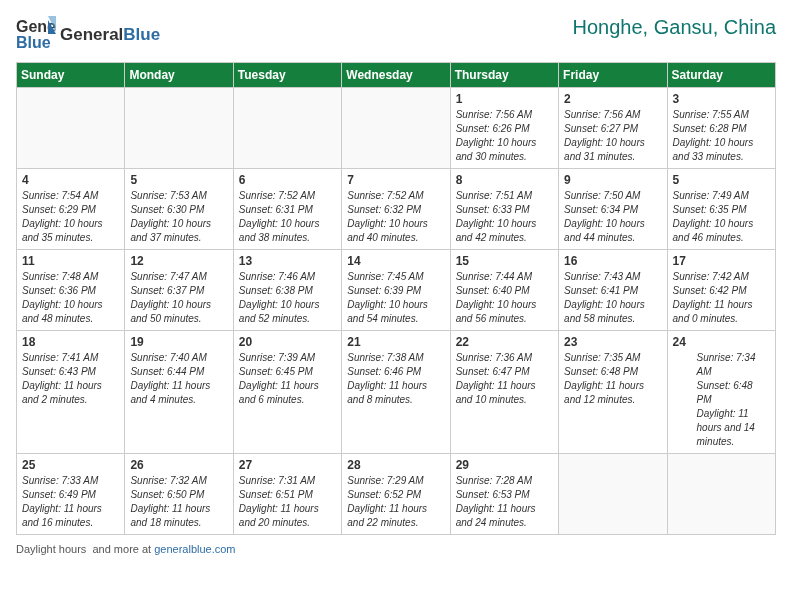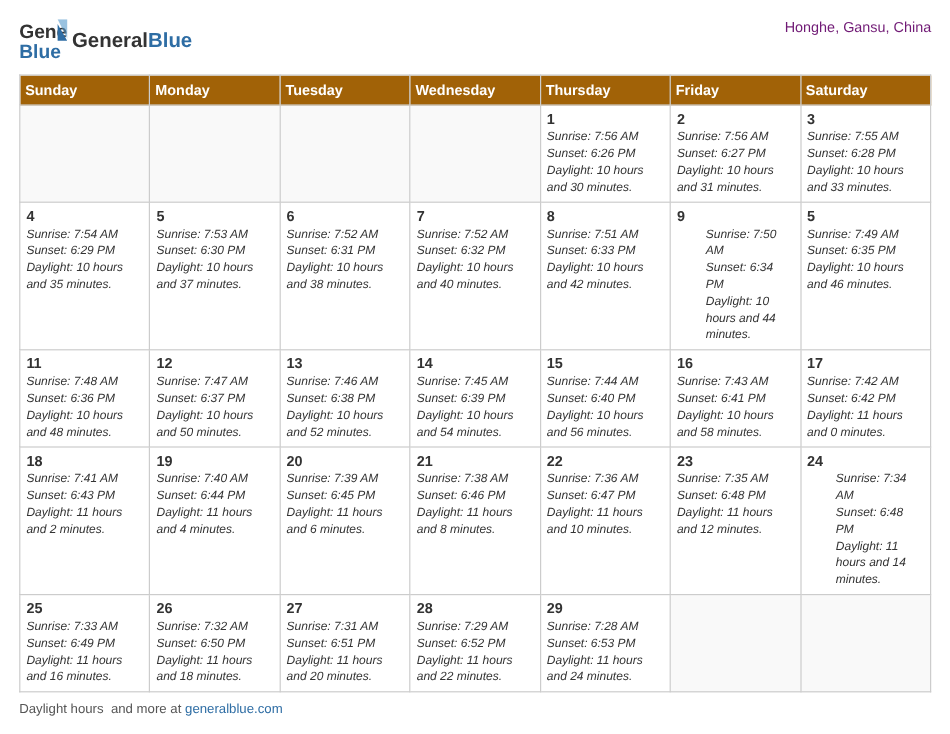--- a/index.html
+++ b/index.html
@@ -16,25 +16,25 @@
       align-items: flex-start;
       margin-bottom: 10px;
     }
     .logo {
       display: flex;
       align-items: center;
       gap: 4px;
     }
     .title-area { text-align: right; }
     .title-month { font-size: 38px; font-weight: bold; color: #333; line-height: 1.1; }
-    .title-location { font-size: 12px; color: #701a75; }
+    .title-location { font-size: 20px; color: #0f766e; }
 
     .calendar { width: 100%; border-collapse: collapse; }
     .calendar th {
-      background: #a16207;
+      background: #15803d;
       color: #fff;
       font-size: 12px;
       font-weight: bold;
       padding: 5px 4px;
       text-align: left;
       border: 1px solid #ccc;
     }
     .calendar td {
       vertical-align: top;
       border: 1px solid #ccc;
@@ -141,21 +141,21 @@
 Daylight: 10 hours and 40 minutes.</div>
         </td>
         <td>
           <div class="day-number">8</div>
           <div class="day-info" style="white-space: pre-line;">Sunrise: 7:51 AM
 Sunset: 6:33 PM
 Daylight: 10 hours and 42 minutes.</div>
         </td>
         <td>
           <div class="day-number">9</div>
-          <div class="day-info" style="white-space: pre-line; margin-left: 24px;">Sunrise: 7:50 AM
+          <div class="day-info" style="white-space: pre-line;">Sunrise: 7:50 AM
 Sunset: 6:34 PM
 Daylight: 10 hours and 44 minutes.</div>
         </td>
         <td>
           <div class="day-number">5</div>
           <div class="day-info" style="white-space: pre-line;">Sunrise: 7:49 AM
 Sunset: 6:35 PM
 Daylight: 10 hours and 46 minutes.</div>
         </td>
       </tr>

